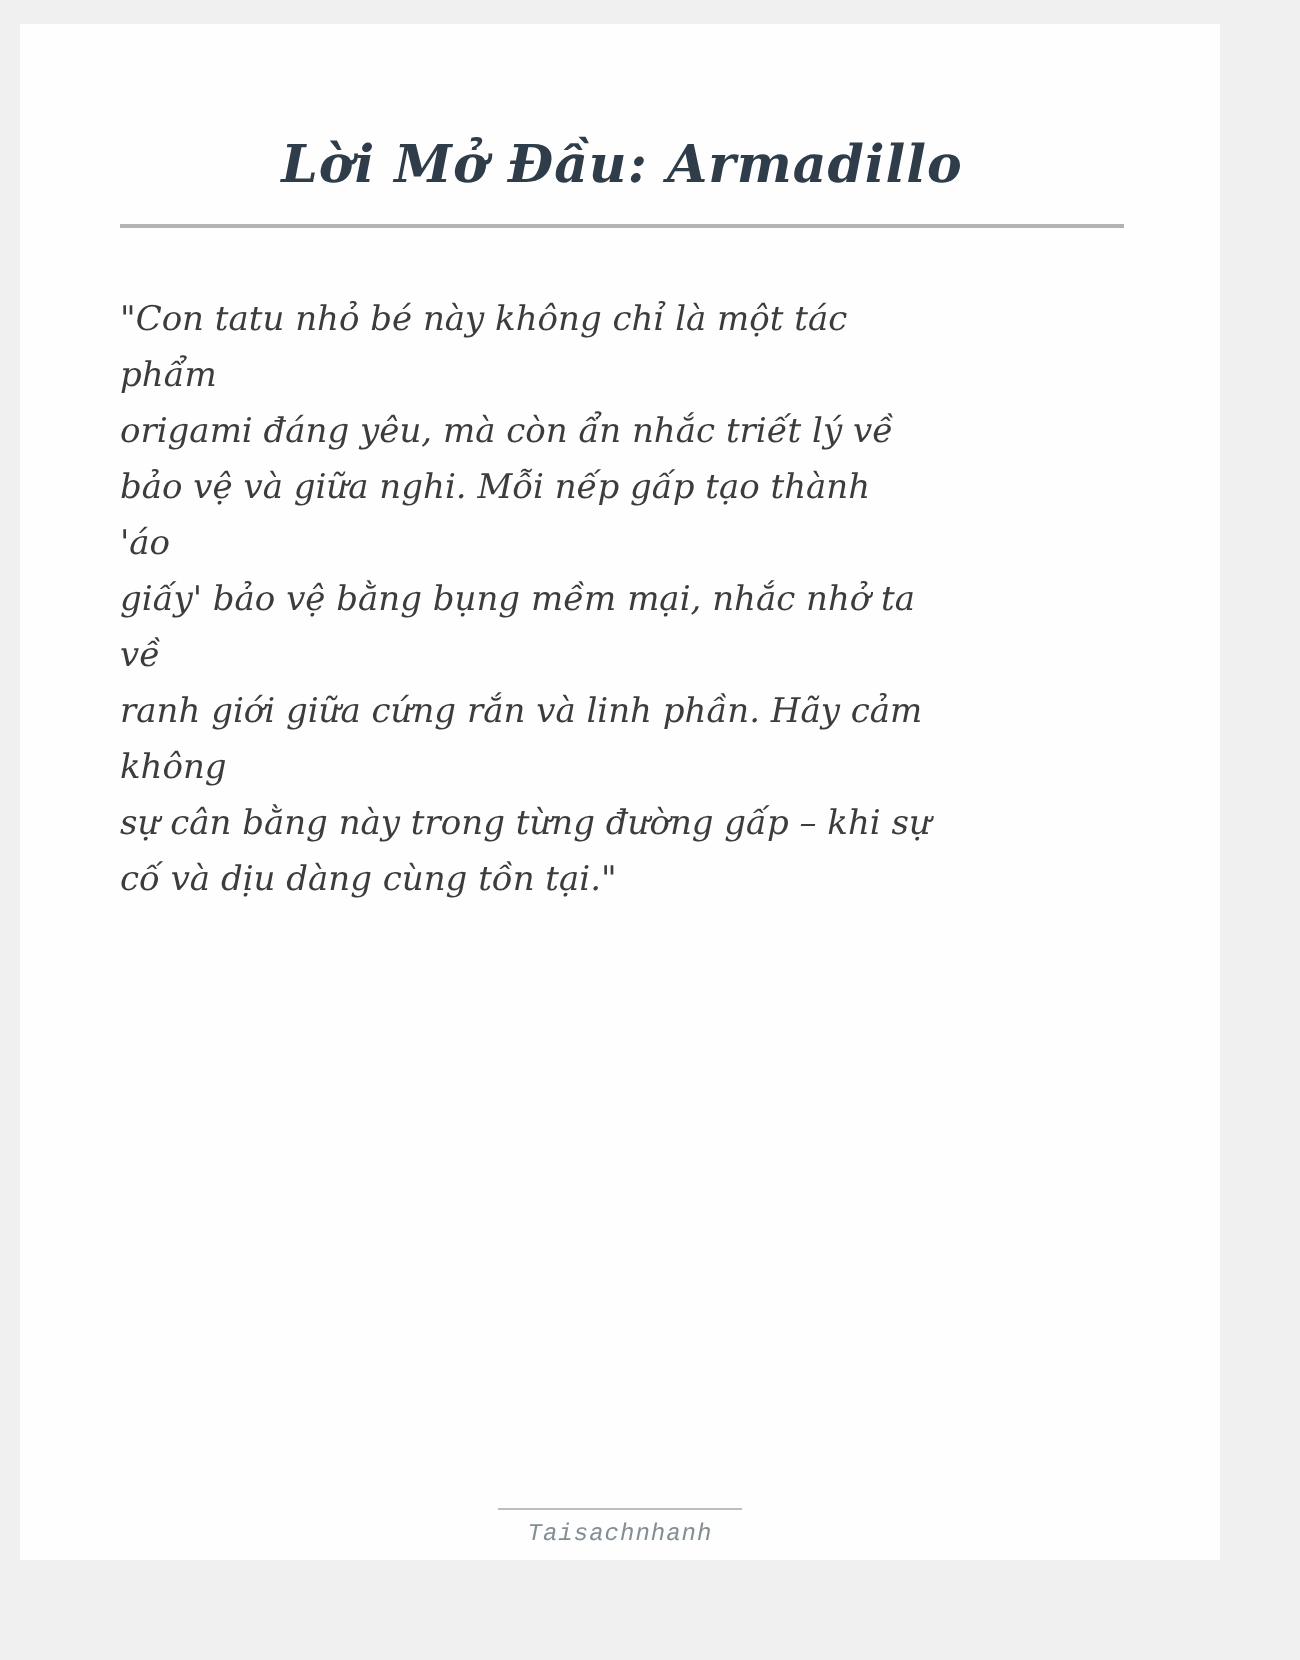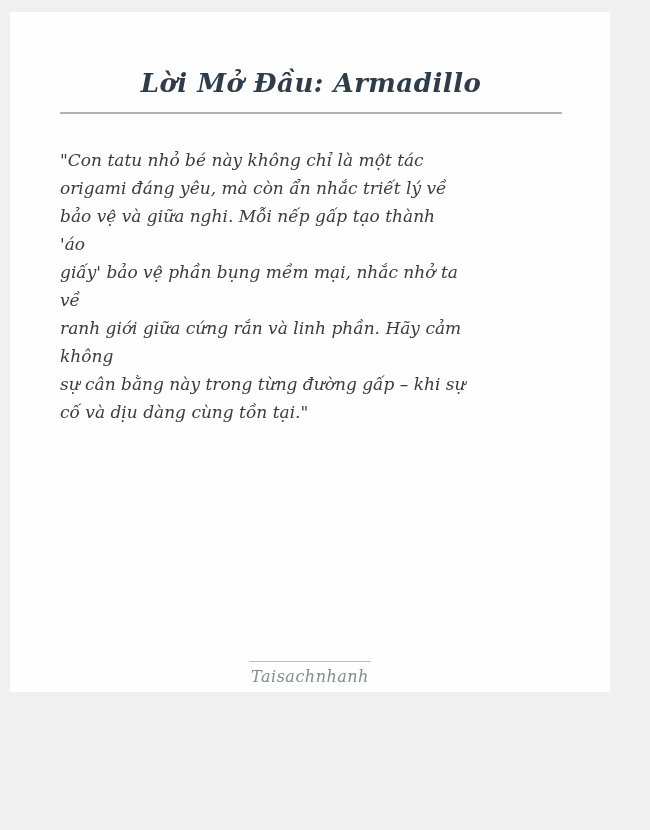--- a/index.html
+++ b/index.html
@@ -15,21 +15,21 @@
   html, body {
     width: 650px;
     height: 830px;
     background: var(--background);
     font-family: "DejaVu Serif", "Liberation Serif", serif;
     overflow: hidden;
   }
   .page {
     position: relative;
     width: 600px;
-    height: 680px;
+    height: 768px;
     margin: 12px 40px 20px 10px;
     background: var(--page);
   }
   .content {
     padding: 56px 48px 0 50px;
   }
   .page-title {
     text-align: center;
     font-style: italic;
     font-weight: 600;
@@ -63,38 +63,40 @@
   .footer-rule {
     border: none;
     border-top: 1px solid var(--footer-rule);
     width: 122px;
     margin: 0 auto;
   }
   .footer-brand {
     display: inline-block;
     margin-top: 5px;
     font-style: italic;
-    font-size: 16px;
+    font-size: 12px;
     letter-spacing: 0.5px;
     color: var(--footer-text);
+    font-family: Liberation Mono, monospace;
   }
 </style>
 </head>
 <body>
 
 <div class="page">
   <div class="content">
     <h1 class="page-title">Lời Mở Đầu: Armadillo</h1>
     <hr class="title-rule">
     <div class="body-text">
       <div class="body-line">"Con tatu nhỏ bé này không chỉ là một tác</div>
+      <div class="body-line">phẩm</div>
       <div class="body-line">origami đáng yêu, mà còn ẩn nhắc triết lý về</div>
       <div class="body-line">bảo vệ và giữa nghi. Mỗi nếp gấp tạo thành</div>
       <div class="body-line">'áo</div>
-      <div class="body-line">giấy' bảo vệ phần bụng mềm mại, nhắc nhở ta</div>
+      <div class="body-line">giấy' bảo vệ bằng bụng mềm mại, nhắc nhở ta</div>
       <div class="body-line">về</div>
       <div class="body-line">ranh giới giữa cứng rắn và linh phần. Hãy cảm</div>
       <div class="body-line">không</div>
       <div class="body-line">sự cân bằng này trong từng đường gấp – khi sự</div>
       <div class="body-line">cố và dịu dàng cùng tồn tại."</div>
     </div>
   </div>
   <div class="page-footer">
     <hr class="footer-rule">
     <span class="footer-brand">Taisachnhanh</span>

